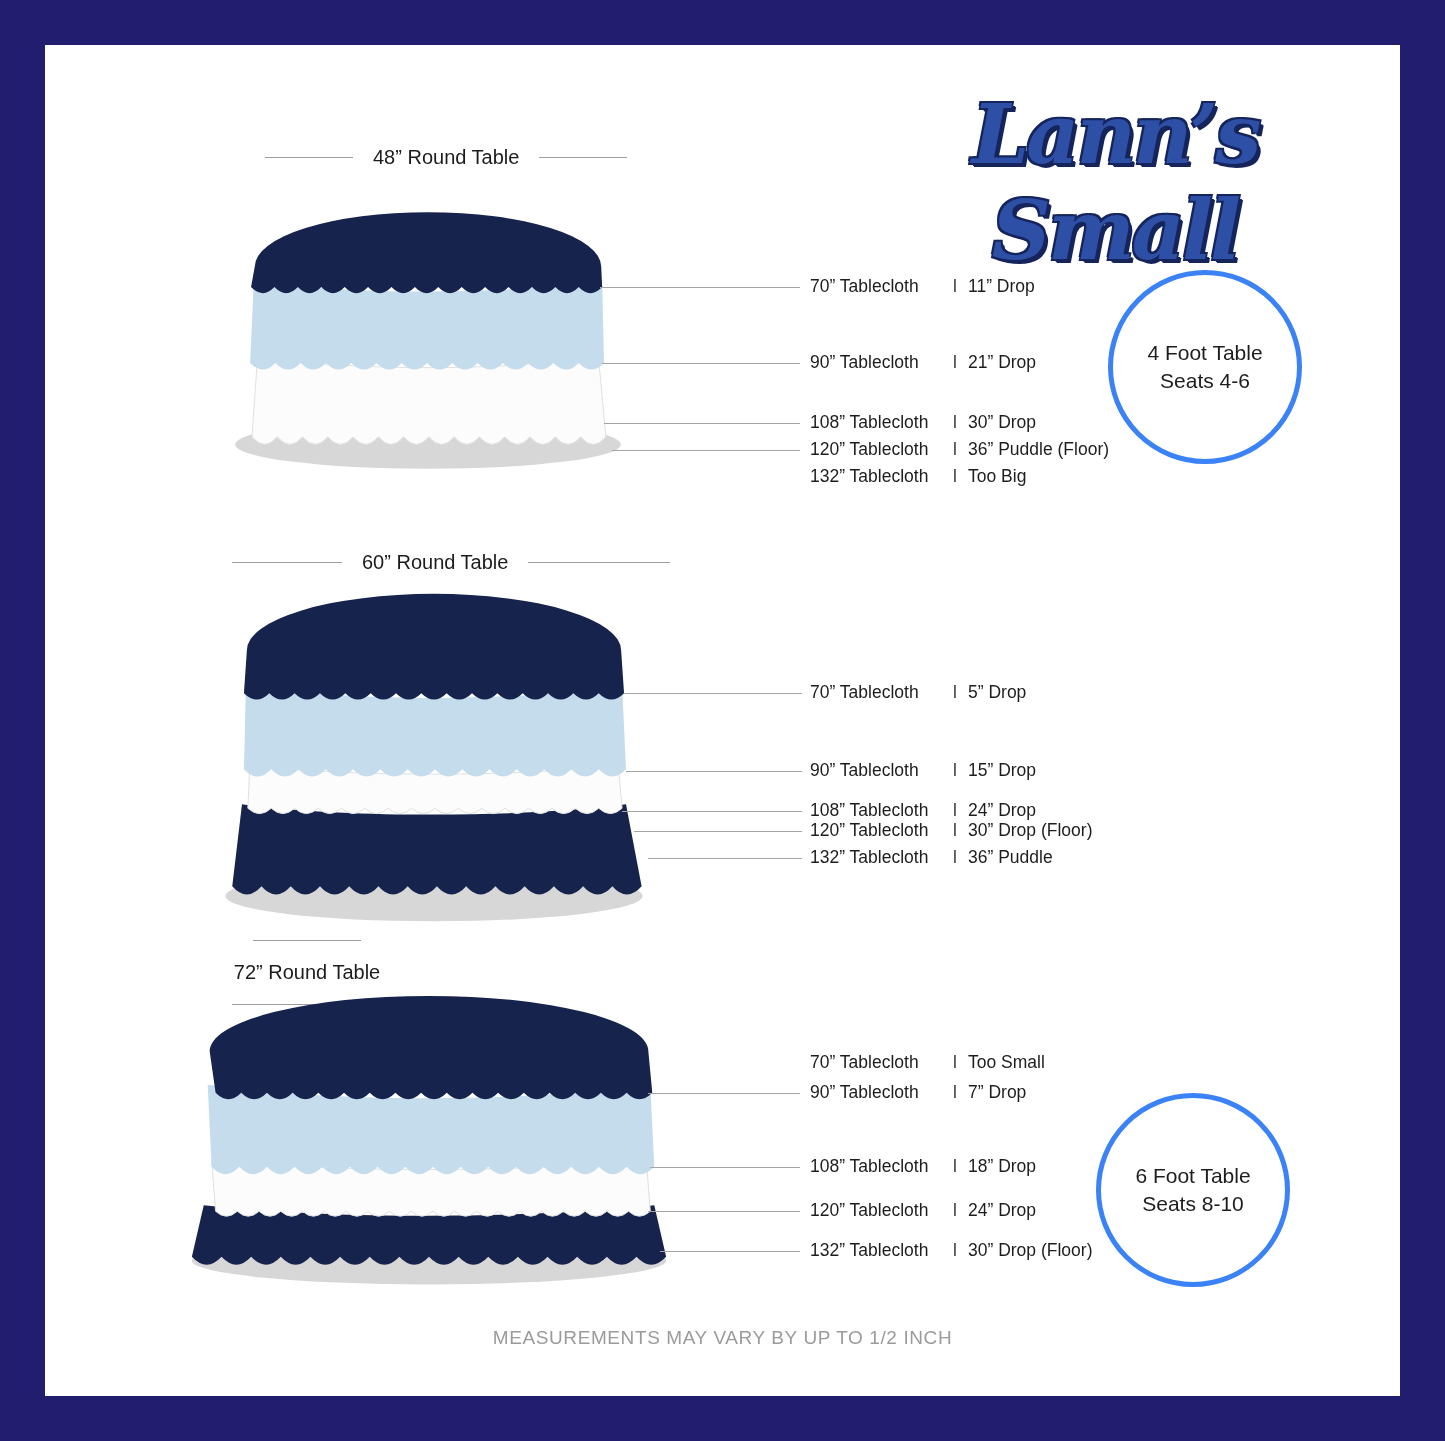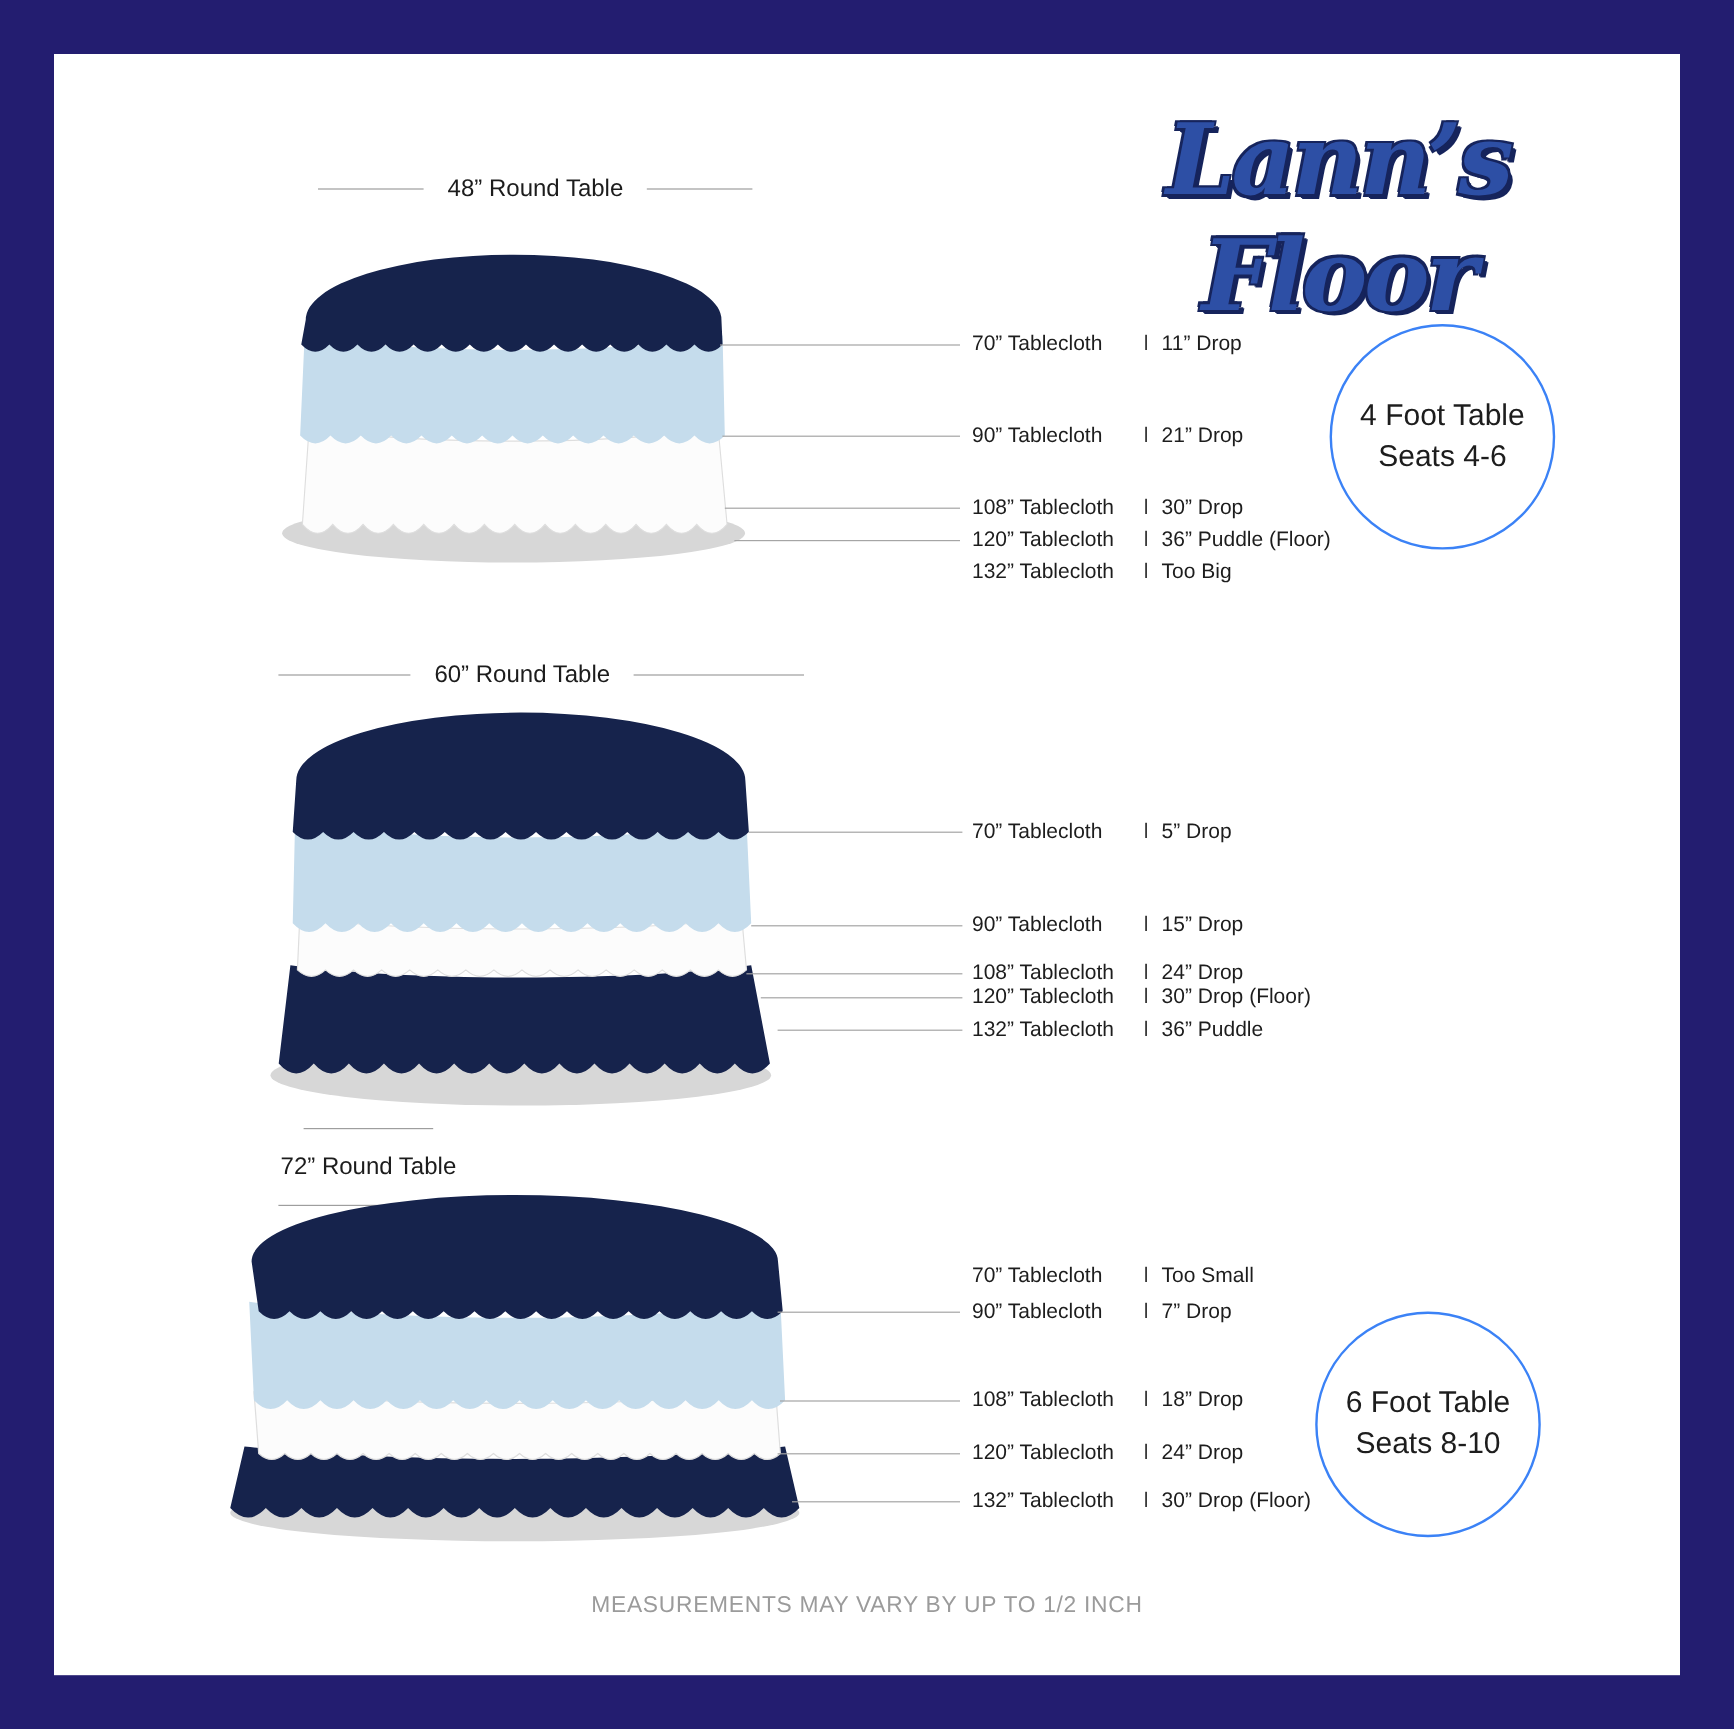--- a/index.html
+++ b/index.html
@@ -21,42 +21,42 @@
   
   .callout{position:absolute;height:1px;background:#a5a5a5;}
 
   
   .label-row{position:absolute;left:810px;display:flex;align-items:baseline;font-size:17.5px;height:22px;}
   .label-row .cloth{width:132px;white-space:nowrap;}
   .label-row .sep{width:26px;text-align:center;color:#3a3a3a;}
   .label-row .drop{white-space:nowrap;}
 
   
-  .seat-circle{position:absolute;width:184px;height:184px;border:2px solid #3b82f6;border-radius:50%;
+  .seat-circle{position:absolute;width:184px;height:184px;border:5px solid #3b82f6;border-radius:50%;
                background:#fff;display:flex;flex-direction:column;align-items:center;justify-content:center;
-               font-size:25px;line-height:1.35;color:#1d1d1d;text-align:center;}
+               font-size:21px;line-height:1.35;color:#1d1d1d;text-align:center;}
 
   
   .table-svg{position:absolute;}
   .f-shadow{fill:var(--shadow,#d7d7d7);}
   .f-navy{fill:var(--navy,#16234c);}
   .f-blue{fill:var(--light_blue,#c5dcec);}
   .f-white{fill:var(--white_cloth,#fcfcfc);stroke:#dedede;stroke-width:1;}
 
   
   .footer{position:absolute;left:0;right:0;top:1326px;text-align:center;color:#9b9b9b;
           font-size:19px;letter-spacing:0.6px;line-height:1.25;}
 </style>
 </head>
 <body>
 
 <div class="page">
   <div class="frame"></div>
 
-  <div class="logo">Lann’s Floor</div>
+  <div class="logo">Lann’s Small</div>
 
   <div class="sec-title" style="left:265px;top:146px;">
     <div class="tline" style="width:88px"></div>
     <span>48” Round Table</span>
     <div class="tline" style="width:88px"></div>
   </div>
 
   <svg class="table-svg" style="left:222px;top:186px;" width="412" height="323" viewBox="0 0 440 345">
     <ellipse class="f-shadow" cx="220" cy="276" rx="206" ry="26"></ellipse>
     <path class="f-white" d="M38,182 C130,198 310,198 402,182 L410,268 q-13.5 16 -27 0 q-13.5 16 -27 0 q-13.5 16 -27 0 q-13.5 16 -27 0 q-13.5 16 -27 0 q-13.5 16 -27 0 q-13.5 16 -27 0 q-13.5 16 -27 0 q-13.5 16 -27 0 q-13.5 16 -27 0 q-13.5 16 -27 0 q-13.5 16 -27 0 q-13.5 16 -27 0 q-13.5 16 -27 0 Z"></path>

